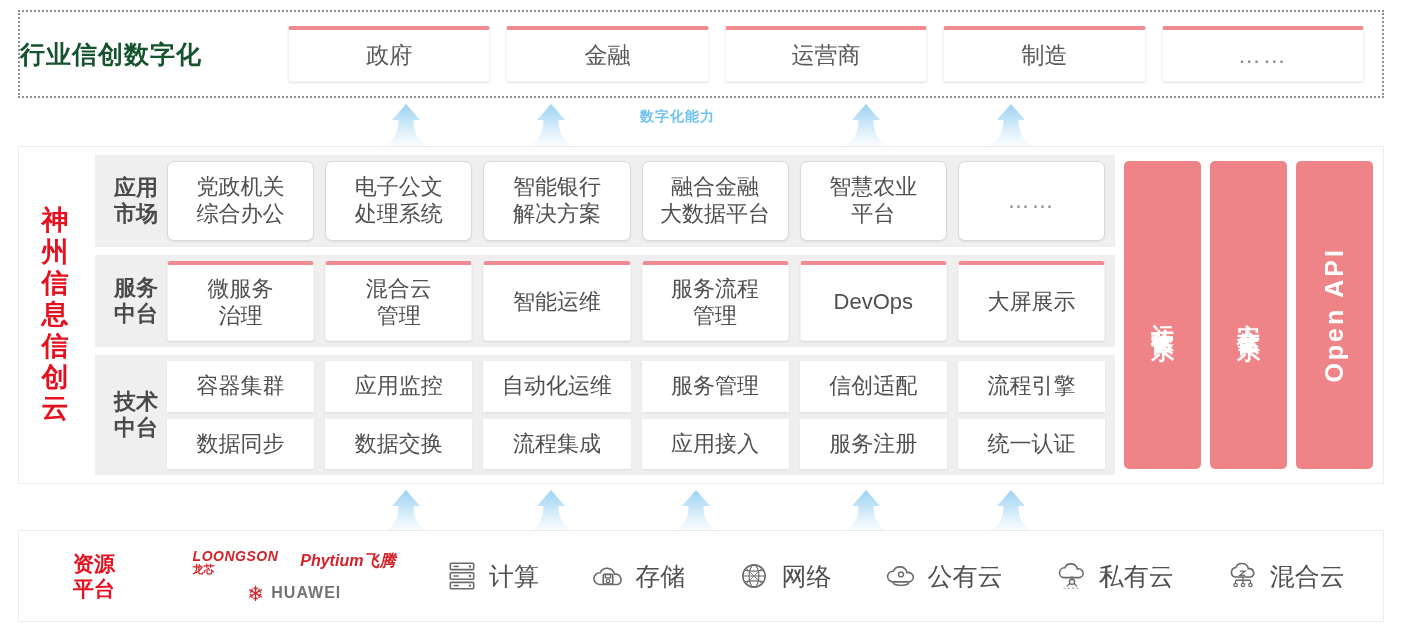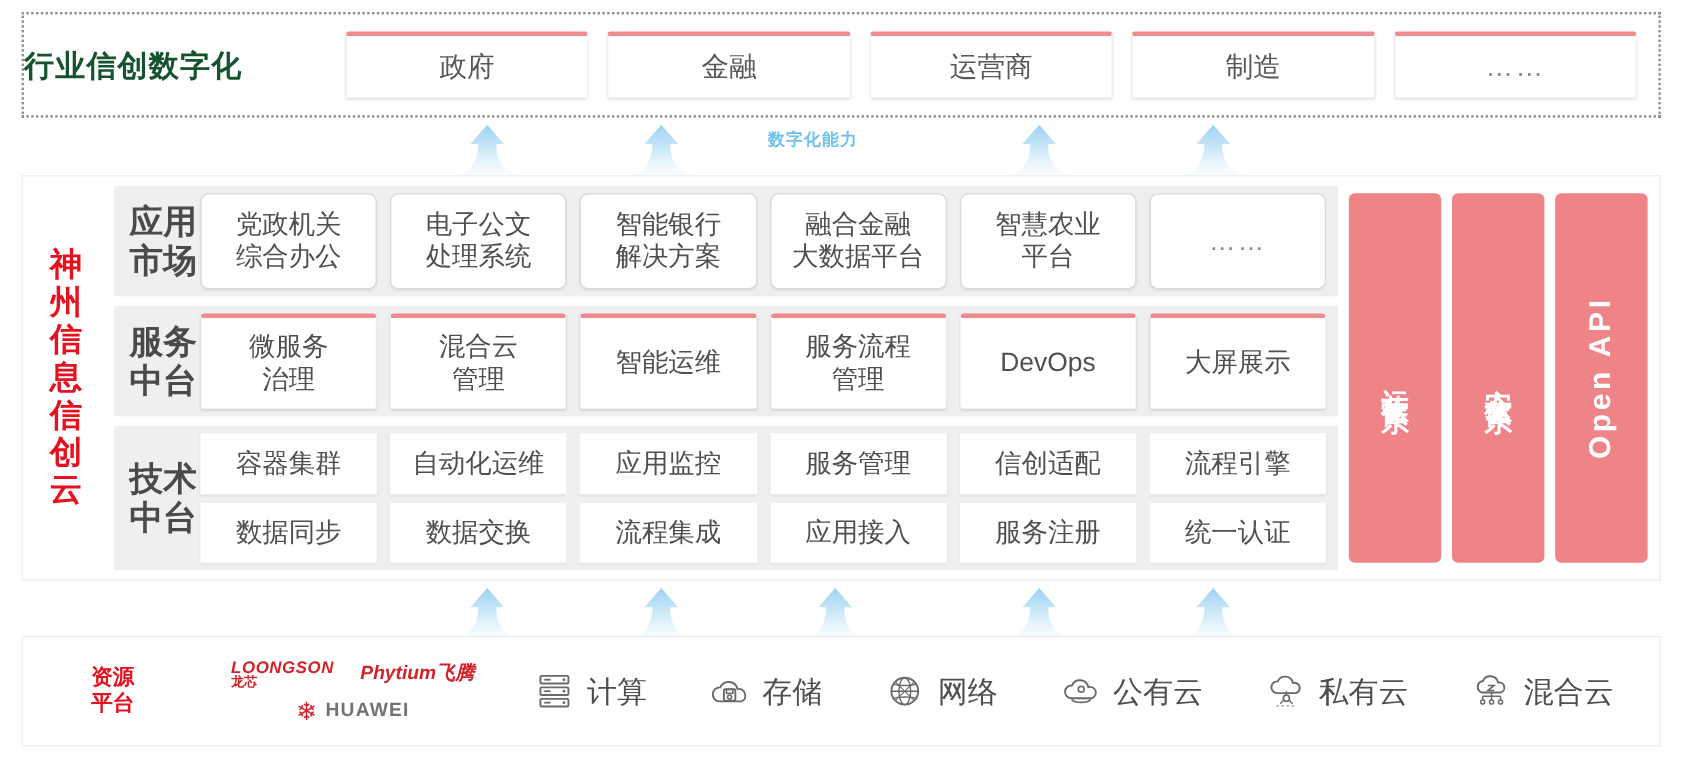--- a/index.html
+++ b/index.html
@@ -71,21 +71,21 @@
 
   .layer{
     background:#efefef;
     display:flex;align-items:stretch;
     padding:6px 10px;
     box-sizing:border-box;
   }
   .layer-label{
     width:62px;flex:0 0 62px;
     display:flex;flex-direction:column;align-items:center;justify-content:center;
-    font-size:28px;font-weight:bold;color:#4a4a4a;line-height:1.18;
+    font-size:22px;font-weight:bold;color:#4a4a4a;line-height:1.18;
   }
   .layer-cards{flex:1;display:flex;gap:11px;}
   .layer-cards.stacked{flex-direction:column;gap:7px;}
   .cards-line{display:flex;gap:11px;flex:1;}
 
   
   .card-app{
     flex:1;background:#fff;border:1px solid #d9d9d9;border-radius:7px;
     display:flex;align-items:center;justify-content:center;
     text-align:center;font-size:22px;line-height:1.22;color:#4f4f4f;
@@ -143,21 +143,21 @@
   }
 
   
   #resource-band{
     position:absolute;left:18px;top:530px;width:1366px;height:92px;
     border:1px solid #ececec;background:#fff;
     box-sizing:border-box;display:flex;align-items:center;
   }
   #resource-title{
     width:150px;flex:0 0 150px;text-align:center;
-    color:#e6101f;font-size:18px;font-weight:bold;line-height:1.2;
+    color:#e6101f;font-size:21px;font-weight:bold;line-height:1.2;
   }
   #resource-title span{display:block;}
   #vendor-logos{
     flex:0 0 250px;display:flex;flex-direction:column;align-items:center;
     justify-content:center;gap:8px;
   }
   .logo-line{display:flex;align-items:center;justify-content:center;gap:22px;}
   .logo-loongson{display:flex;flex-direction:column;align-items:flex-start;line-height:1;}
   .logo-loongson .en{
     color:#d3232a;font-size:14px;font-weight:bold;font-style:italic;letter-spacing:.5px;
@@ -286,22 +286,22 @@
       </div>
 
       <div class="layer" id="layer-tech">
         <div class="layer-label">
           <span>技术</span>
           <span>中台</span>
         </div>
         <div class="layer-cards stacked">
           <div class="cards-line">
             <div class="card-tech">容器集群</div>
+            <div class="card-tech">应用监控</div>
             <div class="card-tech">自动化运维</div>
-            <div class="card-tech">应用监控</div>
             <div class="card-tech">服务管理</div>
             <div class="card-tech">信创适配</div>
             <div class="card-tech">流程引擎</div>
           </div>
           <div class="cards-line">
             <div class="card-tech">数据同步</div>
             <div class="card-tech">数据交换</div>
             <div class="card-tech">流程集成</div>
             <div class="card-tech">应用接入</div>
             <div class="card-tech">服务注册</div>

